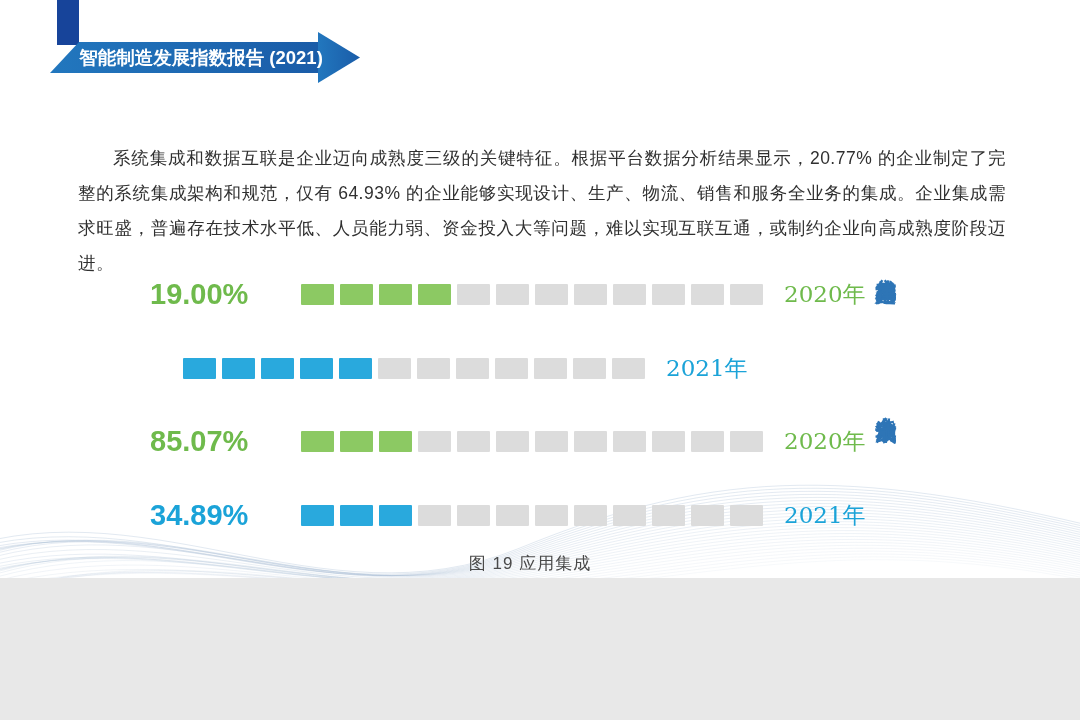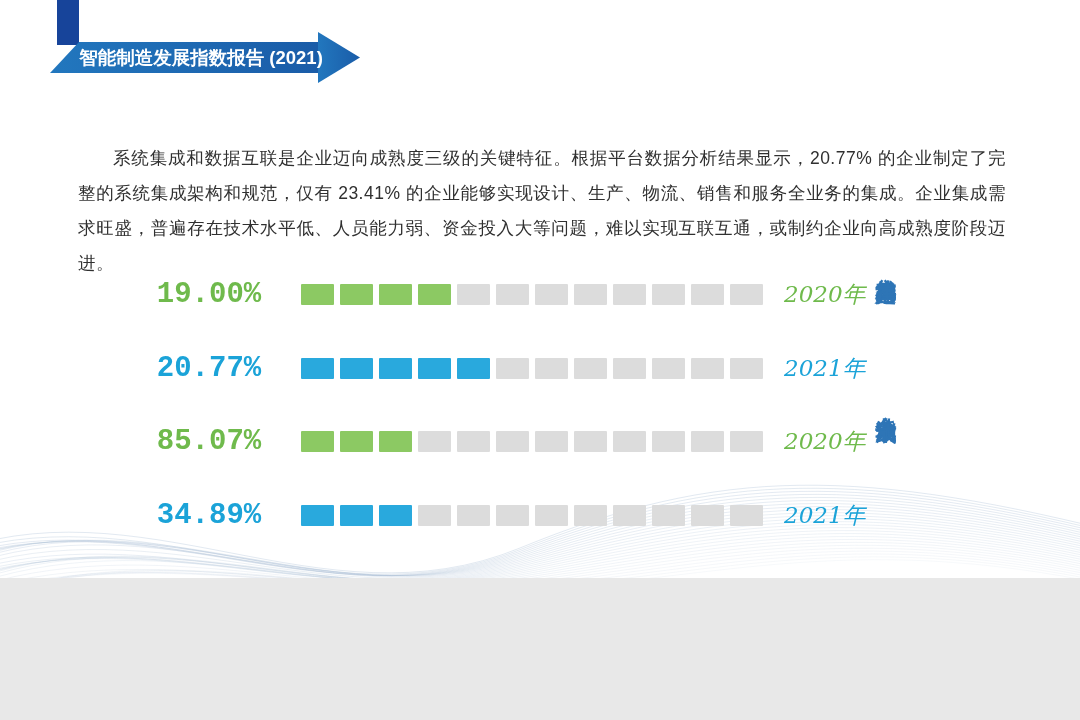--- a/index.html
+++ b/index.html
@@ -13,29 +13,28 @@
     color:#f6a623;letter-spacing:1.5px;
   }
   .paragraph{
     position:absolute;left:78px;top:141px;width:928px;font-size:17.5px;
     line-height:35px;color:#303030;text-align:justify;text-indent:2em;
     letter-spacing:0.5px;
   }
   .chart{position:absolute;left:150px;top:258px;}
   .crow{display:flex;align-items:center;height:73.5px;}
   .pct{
-    width:118px;text-align:center;font-family:Liberation Mono, monospace;
+    width:118px;text-align:left;font-family:Liberation Sans, sans-serif;
     font-weight:bold;font-size:29px;
   }
   .bars{display:flex;gap:6px;margin-left:33px;}
   .seg{width:33px;height:21px;border-radius:1px;}
   .year{
     margin-left:21px;font-family:"DejaVu Serif","Liberation Serif",serif;
     font-size:23px;
-    font-style:italic;
   }
   .side-label{
     position:absolute;left:872px;writing-mode:vertical-rl;text-orientation:upright;
     font-family:"DejaVu Serif","Liberation Serif",serif;font-weight:bold;
     font-size:21px;color:#2e75b6;letter-spacing:1px;
   }
   .side-label.first{top:262px;}
   .side-label.second{top:400px;}
   .caption{
     position:absolute;left:0;top:552px;width:1060px;text-align:center;
@@ -116,21 +115,21 @@
         <stop offset="1" stop-color="#1a5ca8"></stop>
       </linearGradient>
     </defs>
     <rect x="57" y="0" width="22" height="45" fill="#17449a"></rect>
     <polygon points="79,42 318,42 318,73 50,73" fill="url(#ribbonGrad)"></polygon>
     <polygon points="318,32 360,57.5 318,83" fill="url(#ribbonGrad)"></polygon>
     <text x="201" y="64" text-anchor="middle" font-size="18.5" font-weight="bold" fill="#ffffff">智能制造发展指数报告 (2021)</text>
   </svg>
 
 
-  <div class="paragraph">系统集成和数据互联是企业迈向成熟度三级的关键特征。根据平台数据分析结果显示，20.77% 的企业制定了完整的系统集成架构和规范，仅有 23.41% 的企业能够实现设计、生产、物流、销售和服务全业务的集成。企业集成需求旺盛，普遍存在技术水平低、人员能力弱、资金投入大等问题，难以实现互联互通，或制约企业向高成熟度阶段迈进。</div>
+  <div class="paragraph">系统集成和数据互联是企业迈向成熟度三级的关键特征。根据平台数据分析结果显示，20.77% 的企业制定了完整的系统集成架构和规范，仅有 64.93% 的企业能够实现设计、生产、物流、销售和服务全业务的集成。企业集成需求旺盛，普遍存在技术水平低、人员能力弱、资金投入大等问题，难以实现互联互通，或制约企业向高成熟度阶段迈进。</div>
 
   <div class="chart">
     <div id="chart-rows">
         <div class="crow">
           <div class="pct" style="color: rgb(111, 186, 76);">19.00%</div>
           <div class="bars">
             <div class="seg" style="background: rgb(140, 201, 99);"></div>
             <div class="seg" style="background: rgb(140, 201, 99);"></div>
             <div class="seg" style="background: rgb(140, 201, 99);"></div>
             <div class="seg" style="background: rgb(140, 201, 99);"></div>
@@ -139,21 +138,20 @@
             <div class="seg" style="background: rgb(220, 220, 220);"></div>
             <div class="seg" style="background: rgb(220, 220, 220);"></div>
             <div class="seg" style="background: rgb(220, 220, 220);"></div>
             <div class="seg" style="background: rgb(220, 220, 220);"></div>
             <div class="seg" style="background: rgb(220, 220, 220);"></div>
             <div class="seg" style="background: rgb(220, 220, 220);"></div>
           </div>
           <div class="year" style="color: rgb(111, 186, 76);">2020年</div>
         </div>
         <div class="crow">
-          <div class="pct" style="color: rgb(27, 163, 216);">20.77%</div>
           <div class="bars">
             <div class="seg" style="background: rgb(41, 169, 221);"></div>
             <div class="seg" style="background: rgb(41, 169, 221);"></div>
             <div class="seg" style="background: rgb(41, 169, 221);"></div>
             <div class="seg" style="background: rgb(41, 169, 221);"></div>
             <div class="seg" style="background: rgb(41, 169, 221);"></div>
             <div class="seg" style="background: rgb(220, 220, 220);"></div>
             <div class="seg" style="background: rgb(220, 220, 220);"></div>
             <div class="seg" style="background: rgb(220, 220, 220);"></div>
             <div class="seg" style="background: rgb(220, 220, 220);"></div>
@@ -198,16 +196,17 @@
             <div class="seg" style="background: rgb(220, 220, 220);"></div>
           </div>
           <div class="year" style="color: rgb(27, 163, 216);">2021年</div>
         </div>
       </div>
   </div>
 
   <div class="side-label first">集成架构搭建</div>
   <div class="side-label second">全业务活动集成</div>
 
+  <div class="caption">图 19 应用集成</div>
 
   <div class="pagenum">— 24 —</div>
 
 </div>
 
 </body></html>

